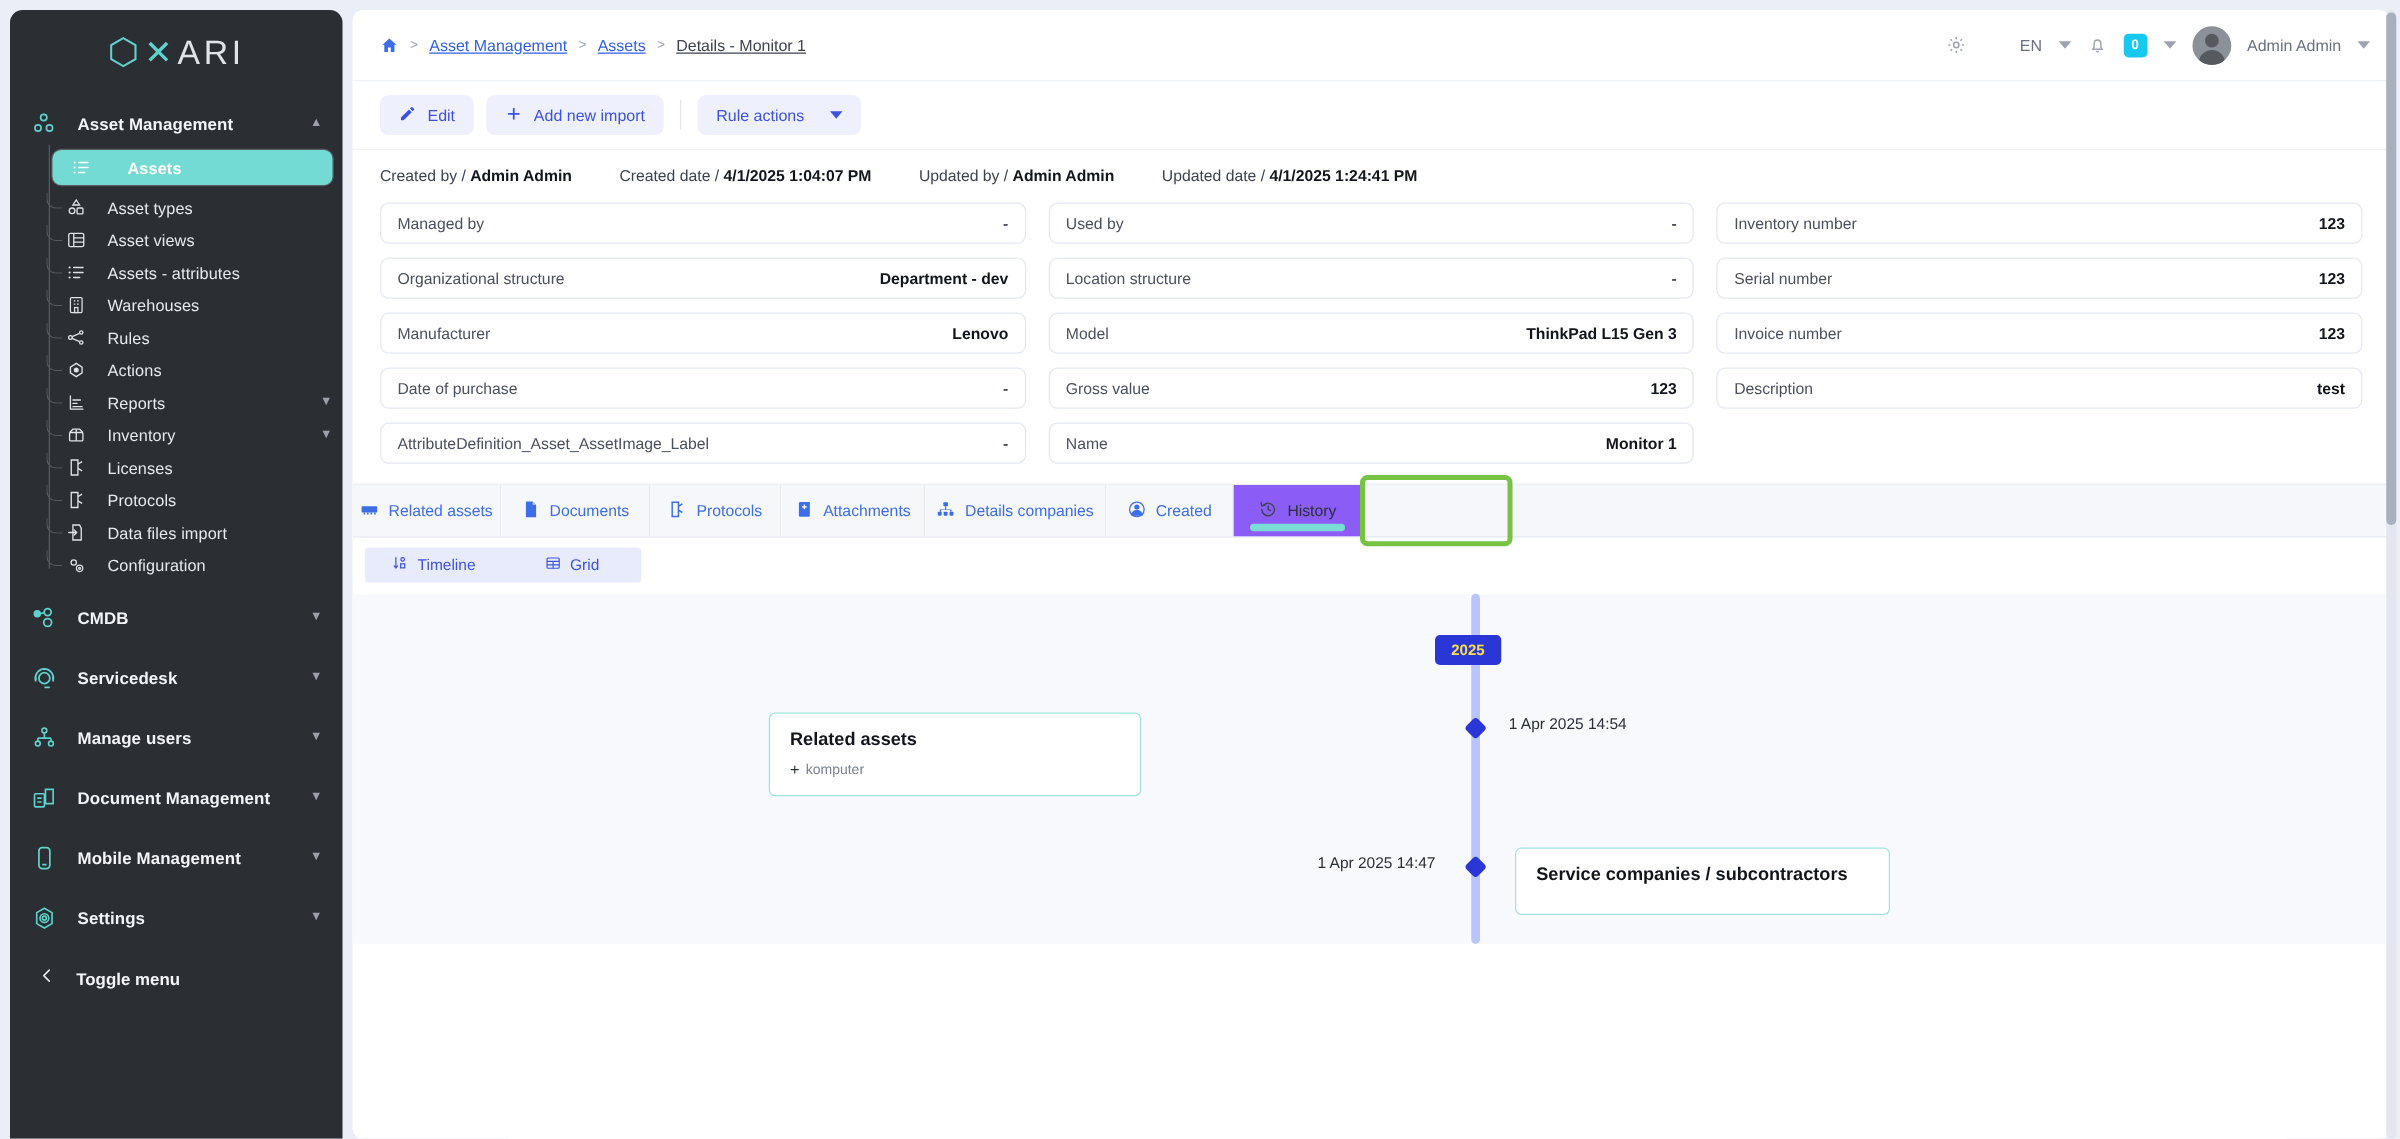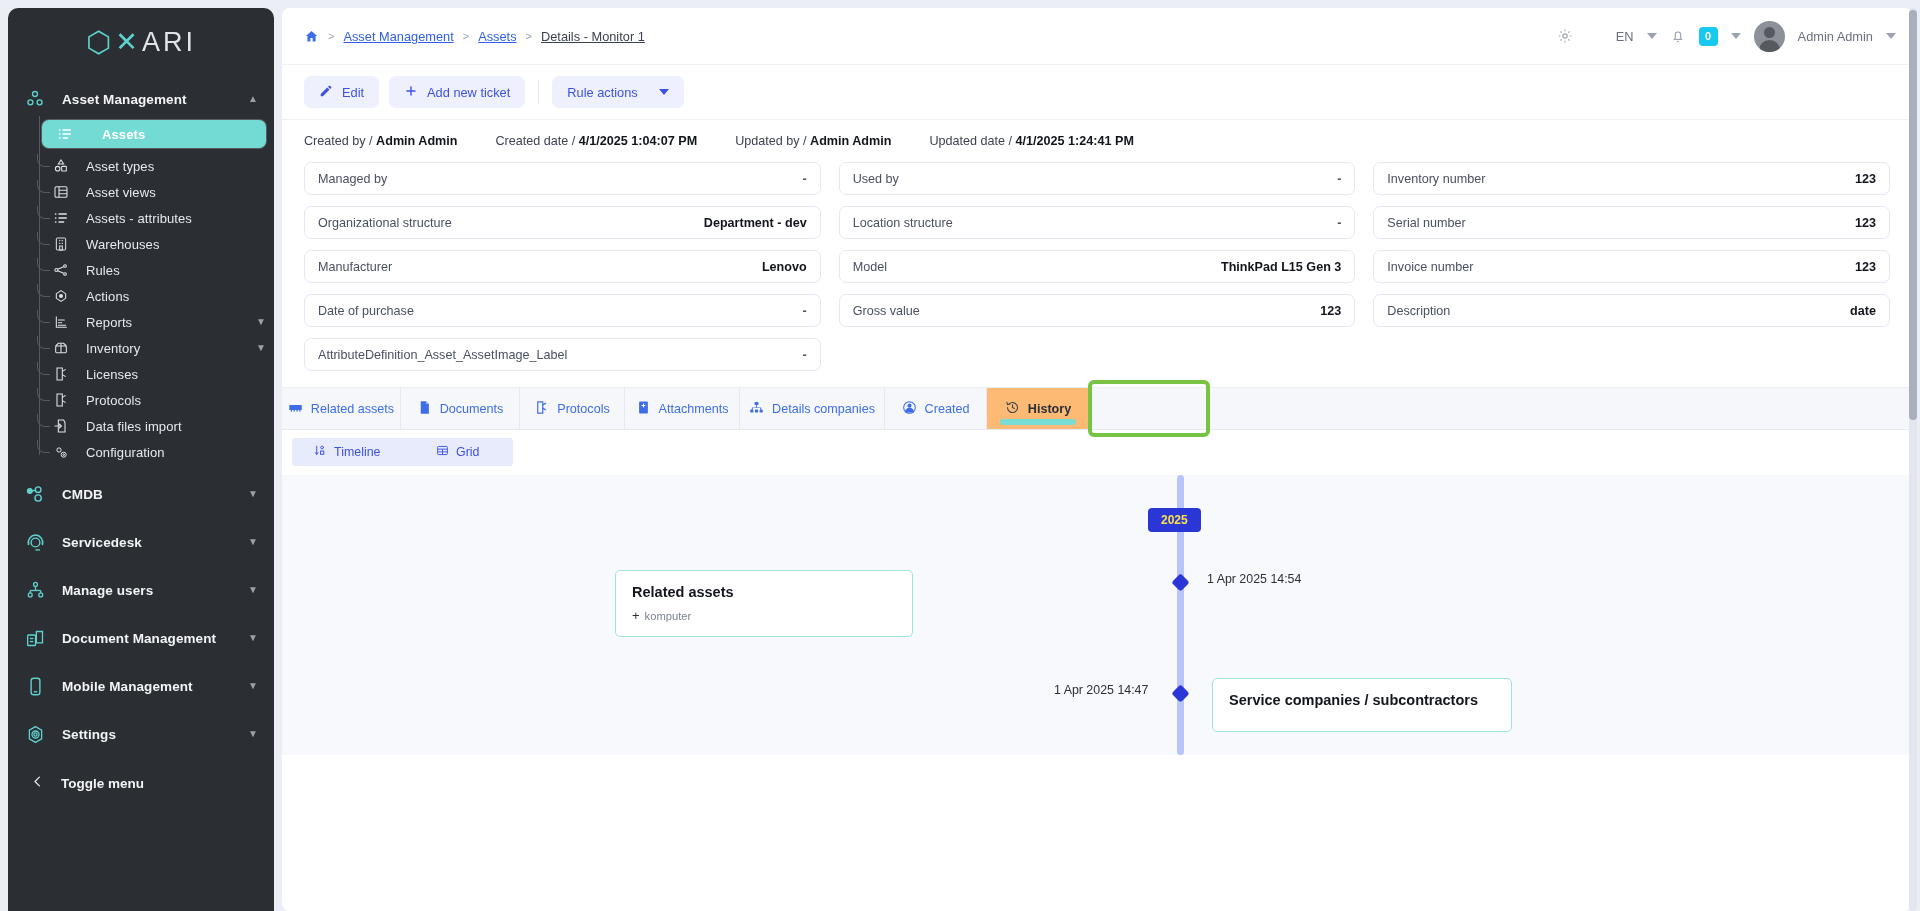--- a/index.html
+++ b/index.html
@@ -165,21 +165,21 @@
     font-size: 12.6px; color: #3d6ee8; cursor: pointer;
     border-right: 1px solid #e6e9f1; position: relative; background: #f6f7fb;
   }
   .tab.w-rel { width: 119px; }
   .tab.w-doc { width: 119px; }
   .tab.w-pro { width: 105px; }
   .tab.w-att { width: 115px; }
   .tab.w-svc { width: 145px; }
   .tab.w-tic { width: 102px; }
   .tab.w-his { width: 103px; }
-  .tab.active { background: #fdba74; color: #2a2f3a; font-weight: bold; }
+  .tab.active { background: #8b5cf6; color: #2a2f3a; }
   .tab.active .tab-underline {
     position: absolute; left: 13px; right: 13px; bottom: 4px; height: 6px;
     background: #79dcd5; border-radius: 4px;
   }
   .tab-highlight {
     position: absolute; border: 4px solid #76c442; border-radius: 6px;
     pointer-events: none;
   }
 
   .subtabs {
@@ -561,21 +561,21 @@
           <span>Edit</span>
         </button>
 
         <button class="btn">
           <span>
             <svg width="14" height="14" viewBox="0 0 24 24" stroke="#3d52e0" stroke-width="2.4" stroke-linecap="round">
               <line x1="12" y1="5" x2="12" y2="19"></line>
                 <line x1="5" y1="12" x2="19" y2="12"></line>
             </svg>
           </span>
-          <span>Add new ticket</span>
+          <span>Add new import</span>
         </button>
 
         <span class="vdiv"></span>
 
         <button class="btn">
           <span>Rule actions</span>
           <span class="tri"></span>
         </button>
       </div>
 
@@ -641,26 +641,30 @@
         <div class="field">
           <span class="f-label">Date of purchase</span>
           <span class="f-value dash">-</span>
         </div>
         <div class="field">
           <span class="f-label">Gross value</span>
           <span class="f-value">123</span>
         </div>
         <div class="field">
           <span class="f-label">Description</span>
-          <span class="f-value">date</span>
+          <span class="f-value">test</span>
         </div>
 
         <div class="field">
           <span class="f-label">AttributeDefinition_Asset_AssetImage_Label</span>
           <span class="f-value dash">-</span>
+        </div>
+        <div class="field">
+          <span class="f-label">Name</span>
+          <span class="f-value">Monitor 1</span>
         </div>
         <div></div>
       </div>
 
       <div class="tabs">
         <div class="tab w-rel">
           <span>
             <svg width="15" height="15" viewBox="0 0 24 24" fill="#3d6ee8">
               <rect x="2" y="8" width="20" height="8" rx="1"></rect>
               <rect x="4.5" y="16" width="2" height="2.6" fill="#3d6ee8"></rect>

